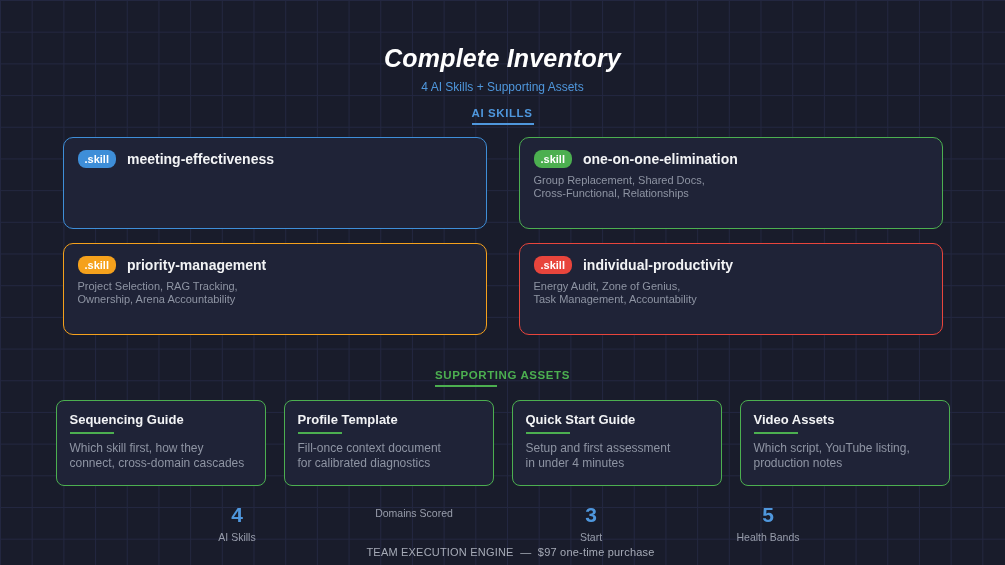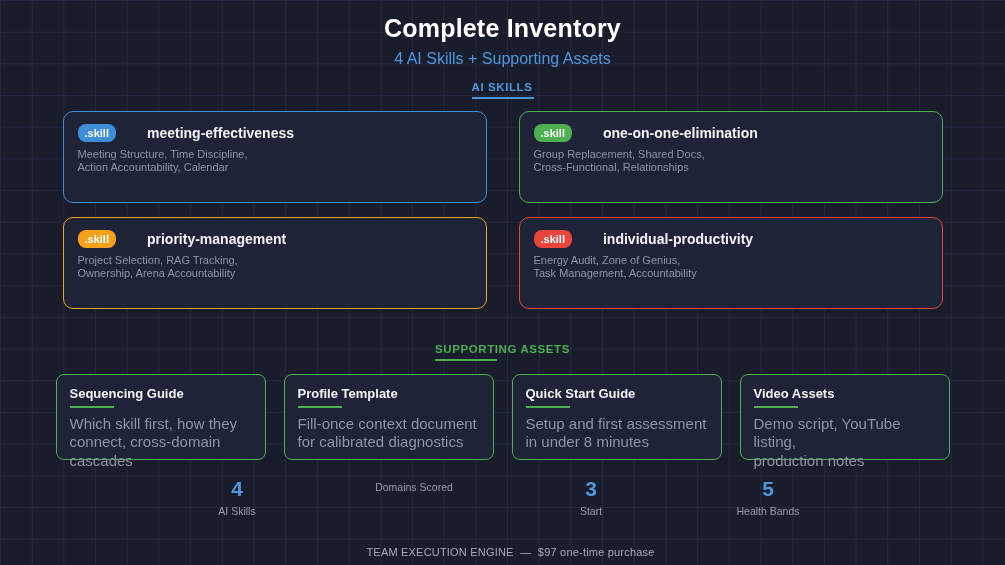--- a/index.html
+++ b/index.html
@@ -11,27 +11,28 @@
   body {
     background-color: #191c2b;
     background-image:
       linear-gradient(#232740 1px, transparent 1px),
       linear-gradient(90deg, #232740 1px, transparent 1px);
     background-size: 31.7px 31.7px;
   }
   .page { position: relative; width: 1005px; height: 565px; text-align: center; }
 
   .title {
-    margin: 0; padding-top: 14px;
+    margin: 0; padding-top: 44px;
     font-size: 25px; font-weight: bold; color: #ffffff;
     letter-spacing: 0.2px;
+    font-style: italic;
   }
   .subtitle {
     margin-top: 7px;
-    font-size: 16px; color: #4f97dd;
+    font-size: 12px; color: #4f97dd;
   }
   .section-heading {
     display: inline-block;
     margin-top: 13px;
     font-size: 11.5px; font-weight: bold; letter-spacing: 0.6px;
     text-align: left;
   }
   .section-heading::after {
     content: ""; display: block;
     width: 62px; height: 2px; margin-top: 4px;
@@ -47,21 +48,21 @@
     text-align: left;
   }
   .skill-card {
     box-sizing: border-box;
     height: 92px;
     background: #1f2337;
     border: 1.5px solid #3e8ed8;
     border-radius: 10px;
     padding: 12px 14px;
   }
-  .skill-head { display: flex; align-items: center; gap: 31px; }
+  .skill-head { display: flex; align-items: center; gap: 11px; }
   .skill-badge {
     flex: 0 0 auto;
     font-size: 11px; font-weight: bold; color: #ffffff;
     padding: 3px 7px; border-radius: 8px;
     background: #3e8ed8;
   }
   .skill-title { font-size: 14px; font-weight: bold; color: #f2f3f5; text-align: right; }
   .skill-desc {
     margin-top: 6px;
     font-size: 11px; line-height: 1.18; color: #8e94a3;
@@ -77,21 +78,21 @@
     box-sizing: border-box;
     flex: 1 1 0; height: 86px;
     background: #1f2337;
     border: 1px solid #4caf50;
     border-radius: 8px;
     padding: 11px 13px;
   }
   .asset-title { font-size: 13px; font-weight: bold; color: #f2f3f5; }
   .asset-underline { width: 44px; height: 2px; background: #4caf50; margin: 5px 0 7px; }
   .asset-desc {
-    font-size: 15px; line-height: 1.22; color: #8e94a3;
+    font-size: 12px; line-height: 1.22; color: #8e94a3;
     white-space: pre-line;
   }
 
   .stats-row {
     margin-top: 17px;
     display: flex; justify-content: center; gap: 57px;
   }
   .stat { width: 120px; }
   .stat-value { font-size: 21px; font-weight: bold; color: #4f97dd; }
   .stat-label { margin-top: 4px; font-size: 10.5px; color: #989dab; }
@@ -114,22 +115,20 @@
     <div class="section-heading skills-heading">AI SKILLS</div>
   </div>
 
   <div class="skills-grid">
 
     <div class="skill-card" style="border-color: rgb(62, 142, 216);">
       <div class="skill-head">
         <span class="skill-badge" style="background-color: rgb(62, 142, 216);">.skill</span>
         <span class="skill-title">meeting-effectiveness</span>
       </div>
-      <div class="skill-desc">Meeting Structure, Time Discipline,
-Action Accountability, Calendar</div>
     </div>
 
     <div class="skill-card" style="border-color: rgb(76, 175, 80);">
       <div class="skill-head">
         <span class="skill-badge" style="background-color: rgb(76, 175, 80);">.skill</span>
         <span class="skill-title">one-on-one-elimination</span>
       </div>
       <div class="skill-desc">Group Replacement, Shared Docs,
 Cross-Functional, Relationships</div>
     </div>
@@ -171,27 +170,27 @@
       <div class="asset-title">Profile Template</div>
       <div class="asset-underline"></div>
       <div class="asset-desc">Fill-once context document
 for calibrated diagnostics</div>
     </div>
 
     <div class="asset-card">
       <div class="asset-title">Quick Start Guide</div>
       <div class="asset-underline"></div>
       <div class="asset-desc">Setup and first assessment
-in under 8 minutes</div>
+in under 4 minutes</div>
     </div>
 
     <div class="asset-card">
       <div class="asset-title">Video Assets</div>
       <div class="asset-underline"></div>
-      <div class="asset-desc">Demo script, YouTube listing,
+      <div class="asset-desc">Which script, YouTube listing,
 production notes</div>
     </div>
 
   </div>
 
   <div class="stats-row">
     <div class="stat">
       <div class="stat-value">4</div>
       <div class="stat-label">AI Skills</div>
     </div>

